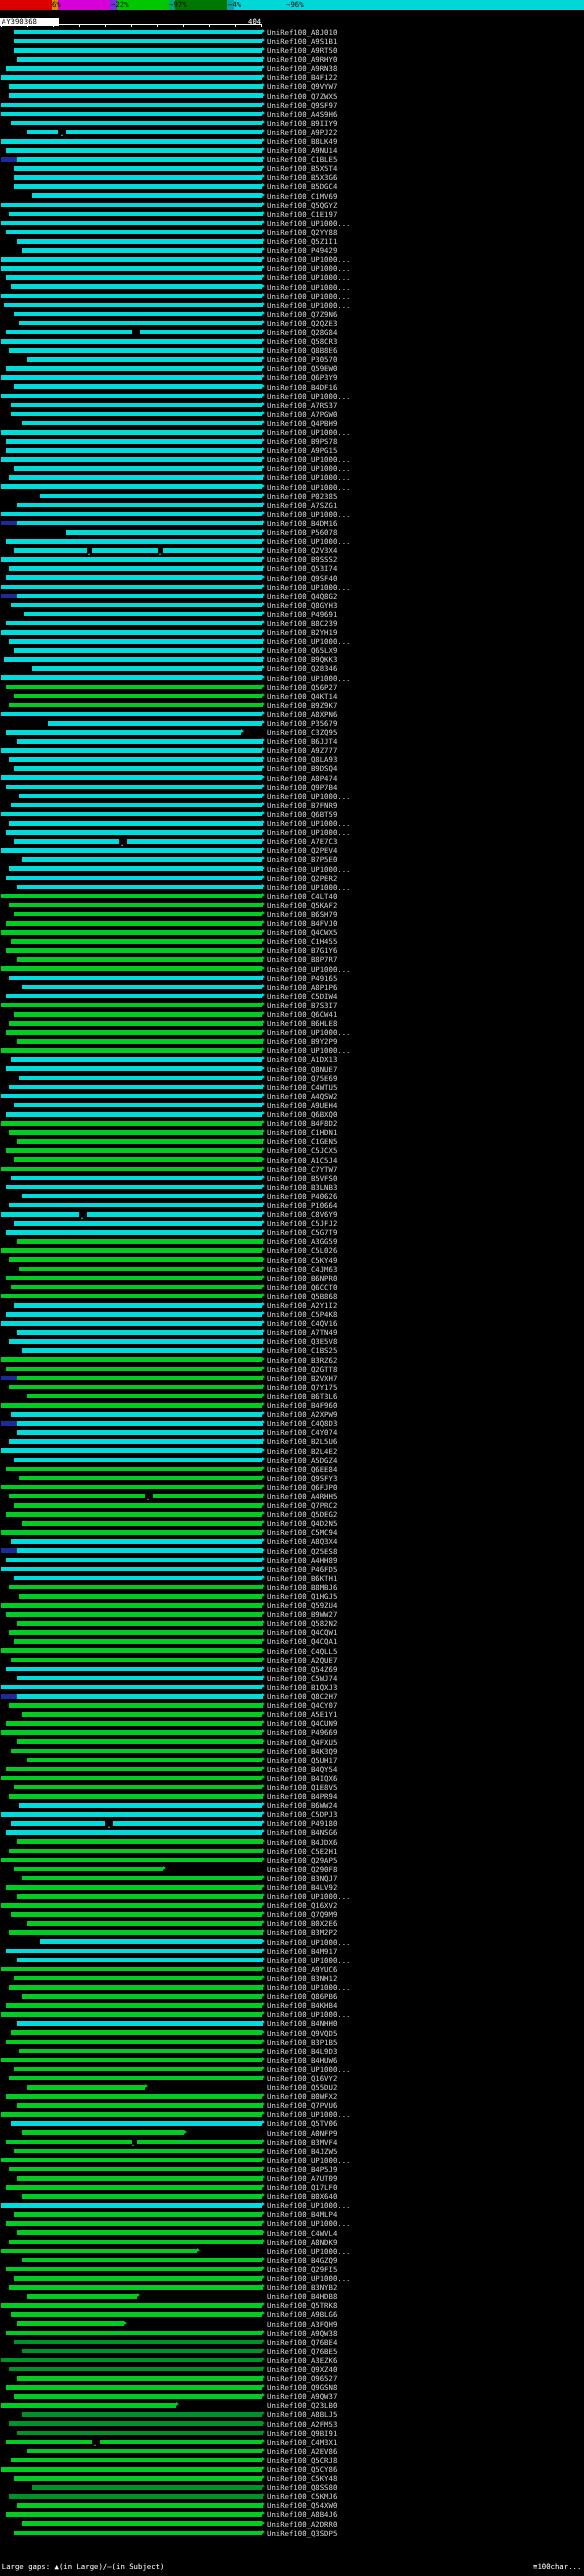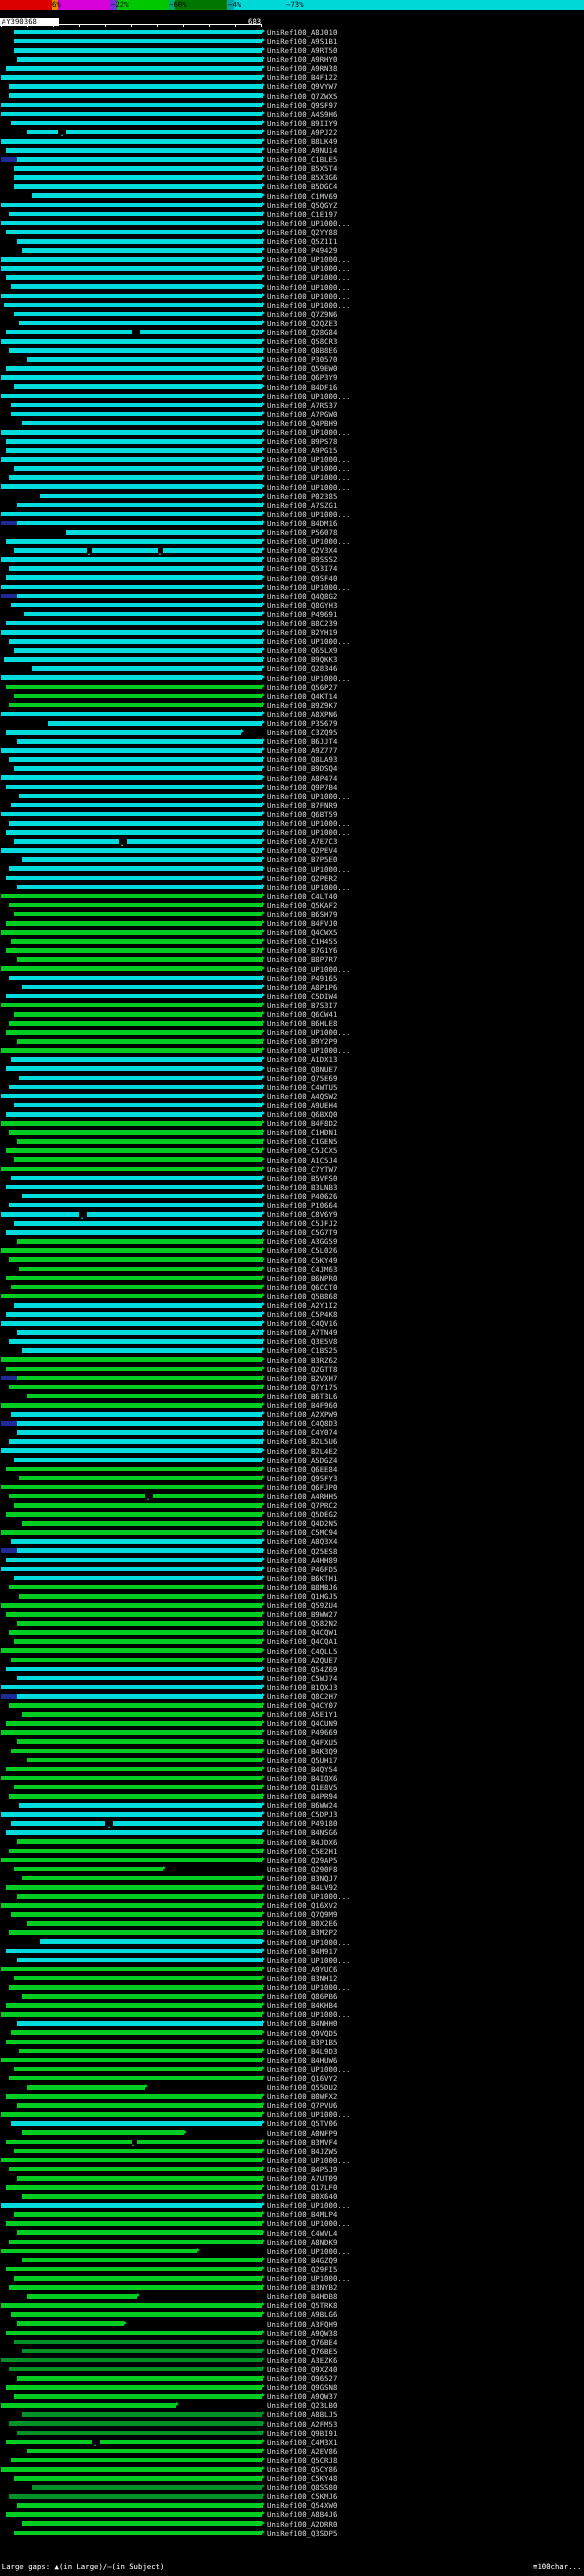--- a/index.html
+++ b/index.html
@@ -45,32 +45,32 @@
     <div class="seg" style="width: 6.4px; background: rgb(220, 136, 0);"></div>
     <div class="seg" style="width: 52px; background: rgb(216, 0, 216);"></div>
     <div class="seg" style="width: 6.4px; background: rgb(120, 48, 216);"></div>
     <div class="seg" style="width: 52px; background: rgb(0, 200, 0);"></div>
     <div class="seg" style="width: 6.4px; background: rgb(0, 168, 120);"></div>
     <div class="seg" style="width: 52px; background: rgb(0, 120, 0);"></div>
     <div class="seg" style="width: 6.4px; background: rgb(0, 168, 168);"></div>
     <div class="seg" style="width: 351px; background: rgb(0, 216, 216);"></div>
     <span class="klab" style="left: 52px;">6%</span>
     <span class="klab" style="left: 111px;">~22%</span>
-    <span class="klab" style="left: 169px;">~60%</span>
+    <span class="klab" style="left: 169px;">~97%</span>
     <span class="klab" style="left: 228px;">~4%</span>
-    <span class="klab" style="left: 286px;">~73%</span>
+    <span class="klab" style="left: 286px;">~96%</span>
   </div>
 
 <div class="qrow">
   <span class="qid">AY390368</span>
 </div>
 
 <div class="scalerow">
   <span class="slab1">1</span>
-  <span class="slab2">683</span>
+  <span class="slab2">404</span>
   <div class="sline"></div>
   <div class="ticks"></div>
 </div>
 
 <div id="hits">
     <div class="row">
       <div class="bar" style="left: 14px; width: 248px; background: rgb(0, 220, 220);"></div>
       <div class="arrow" style="left: 262px; border-left-color: rgb(0, 220, 220);"></div>
       <div class="lbl">UniRef100_A8J010</div>
     </div>

